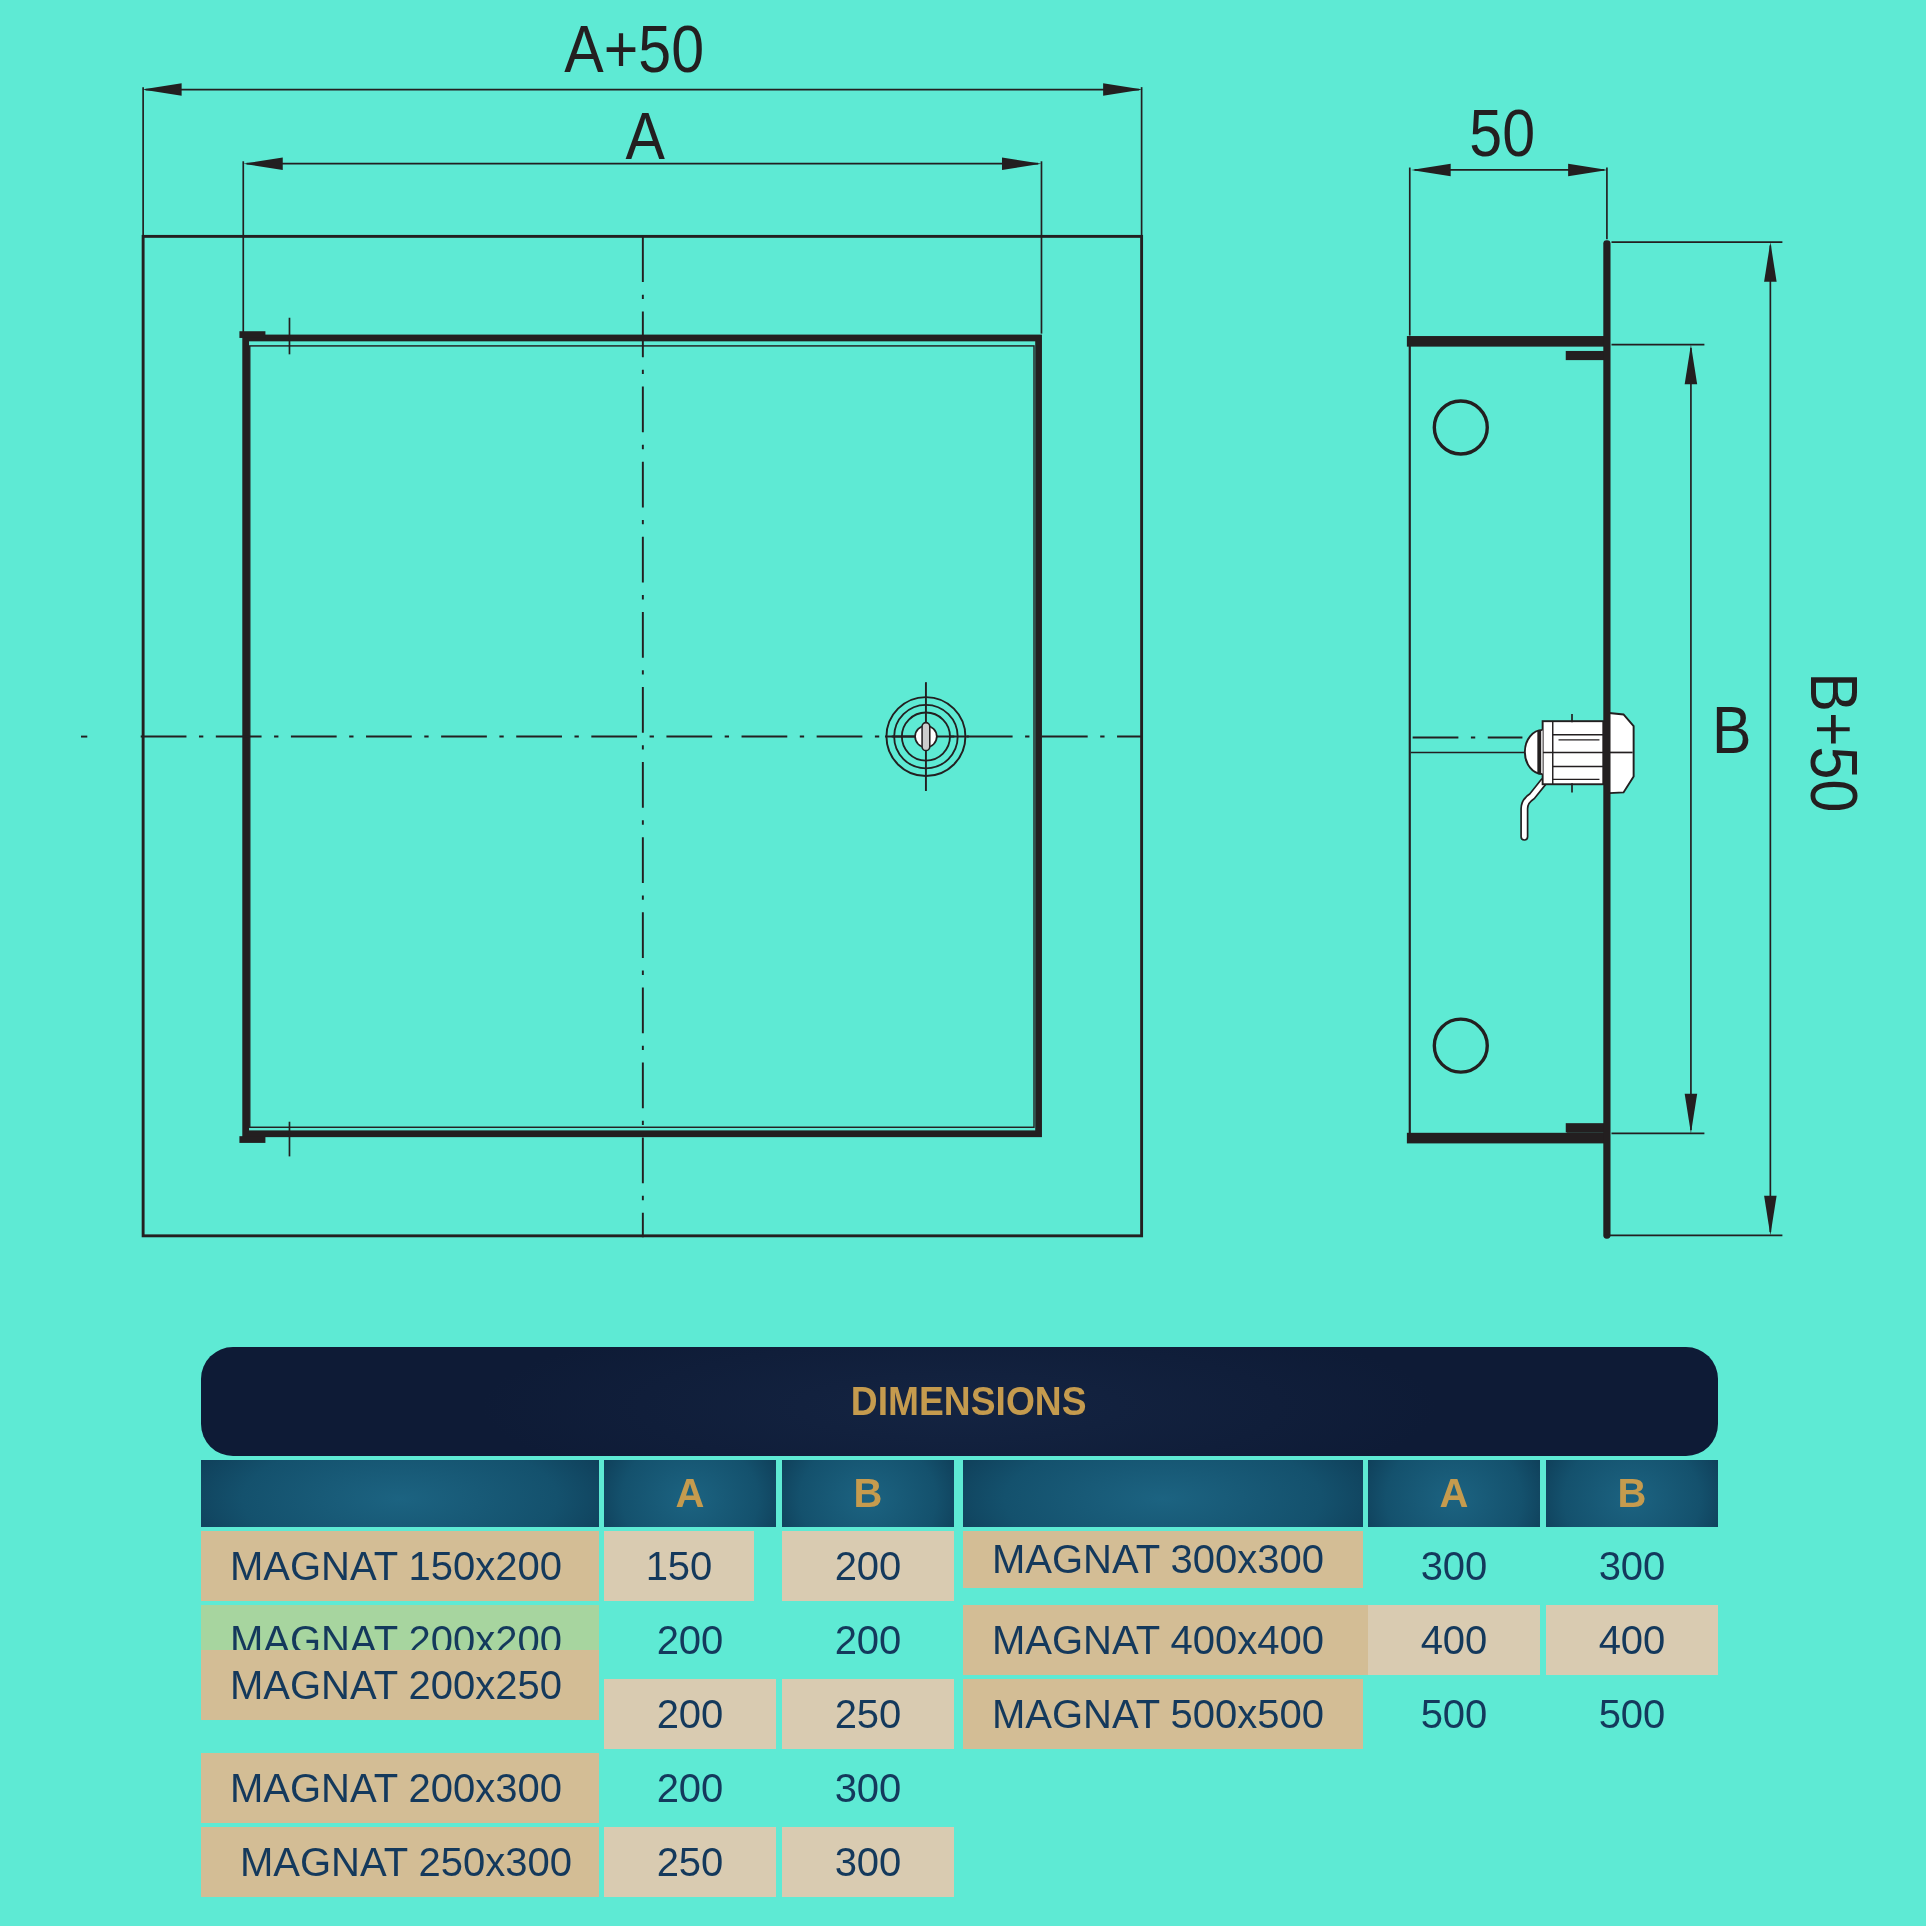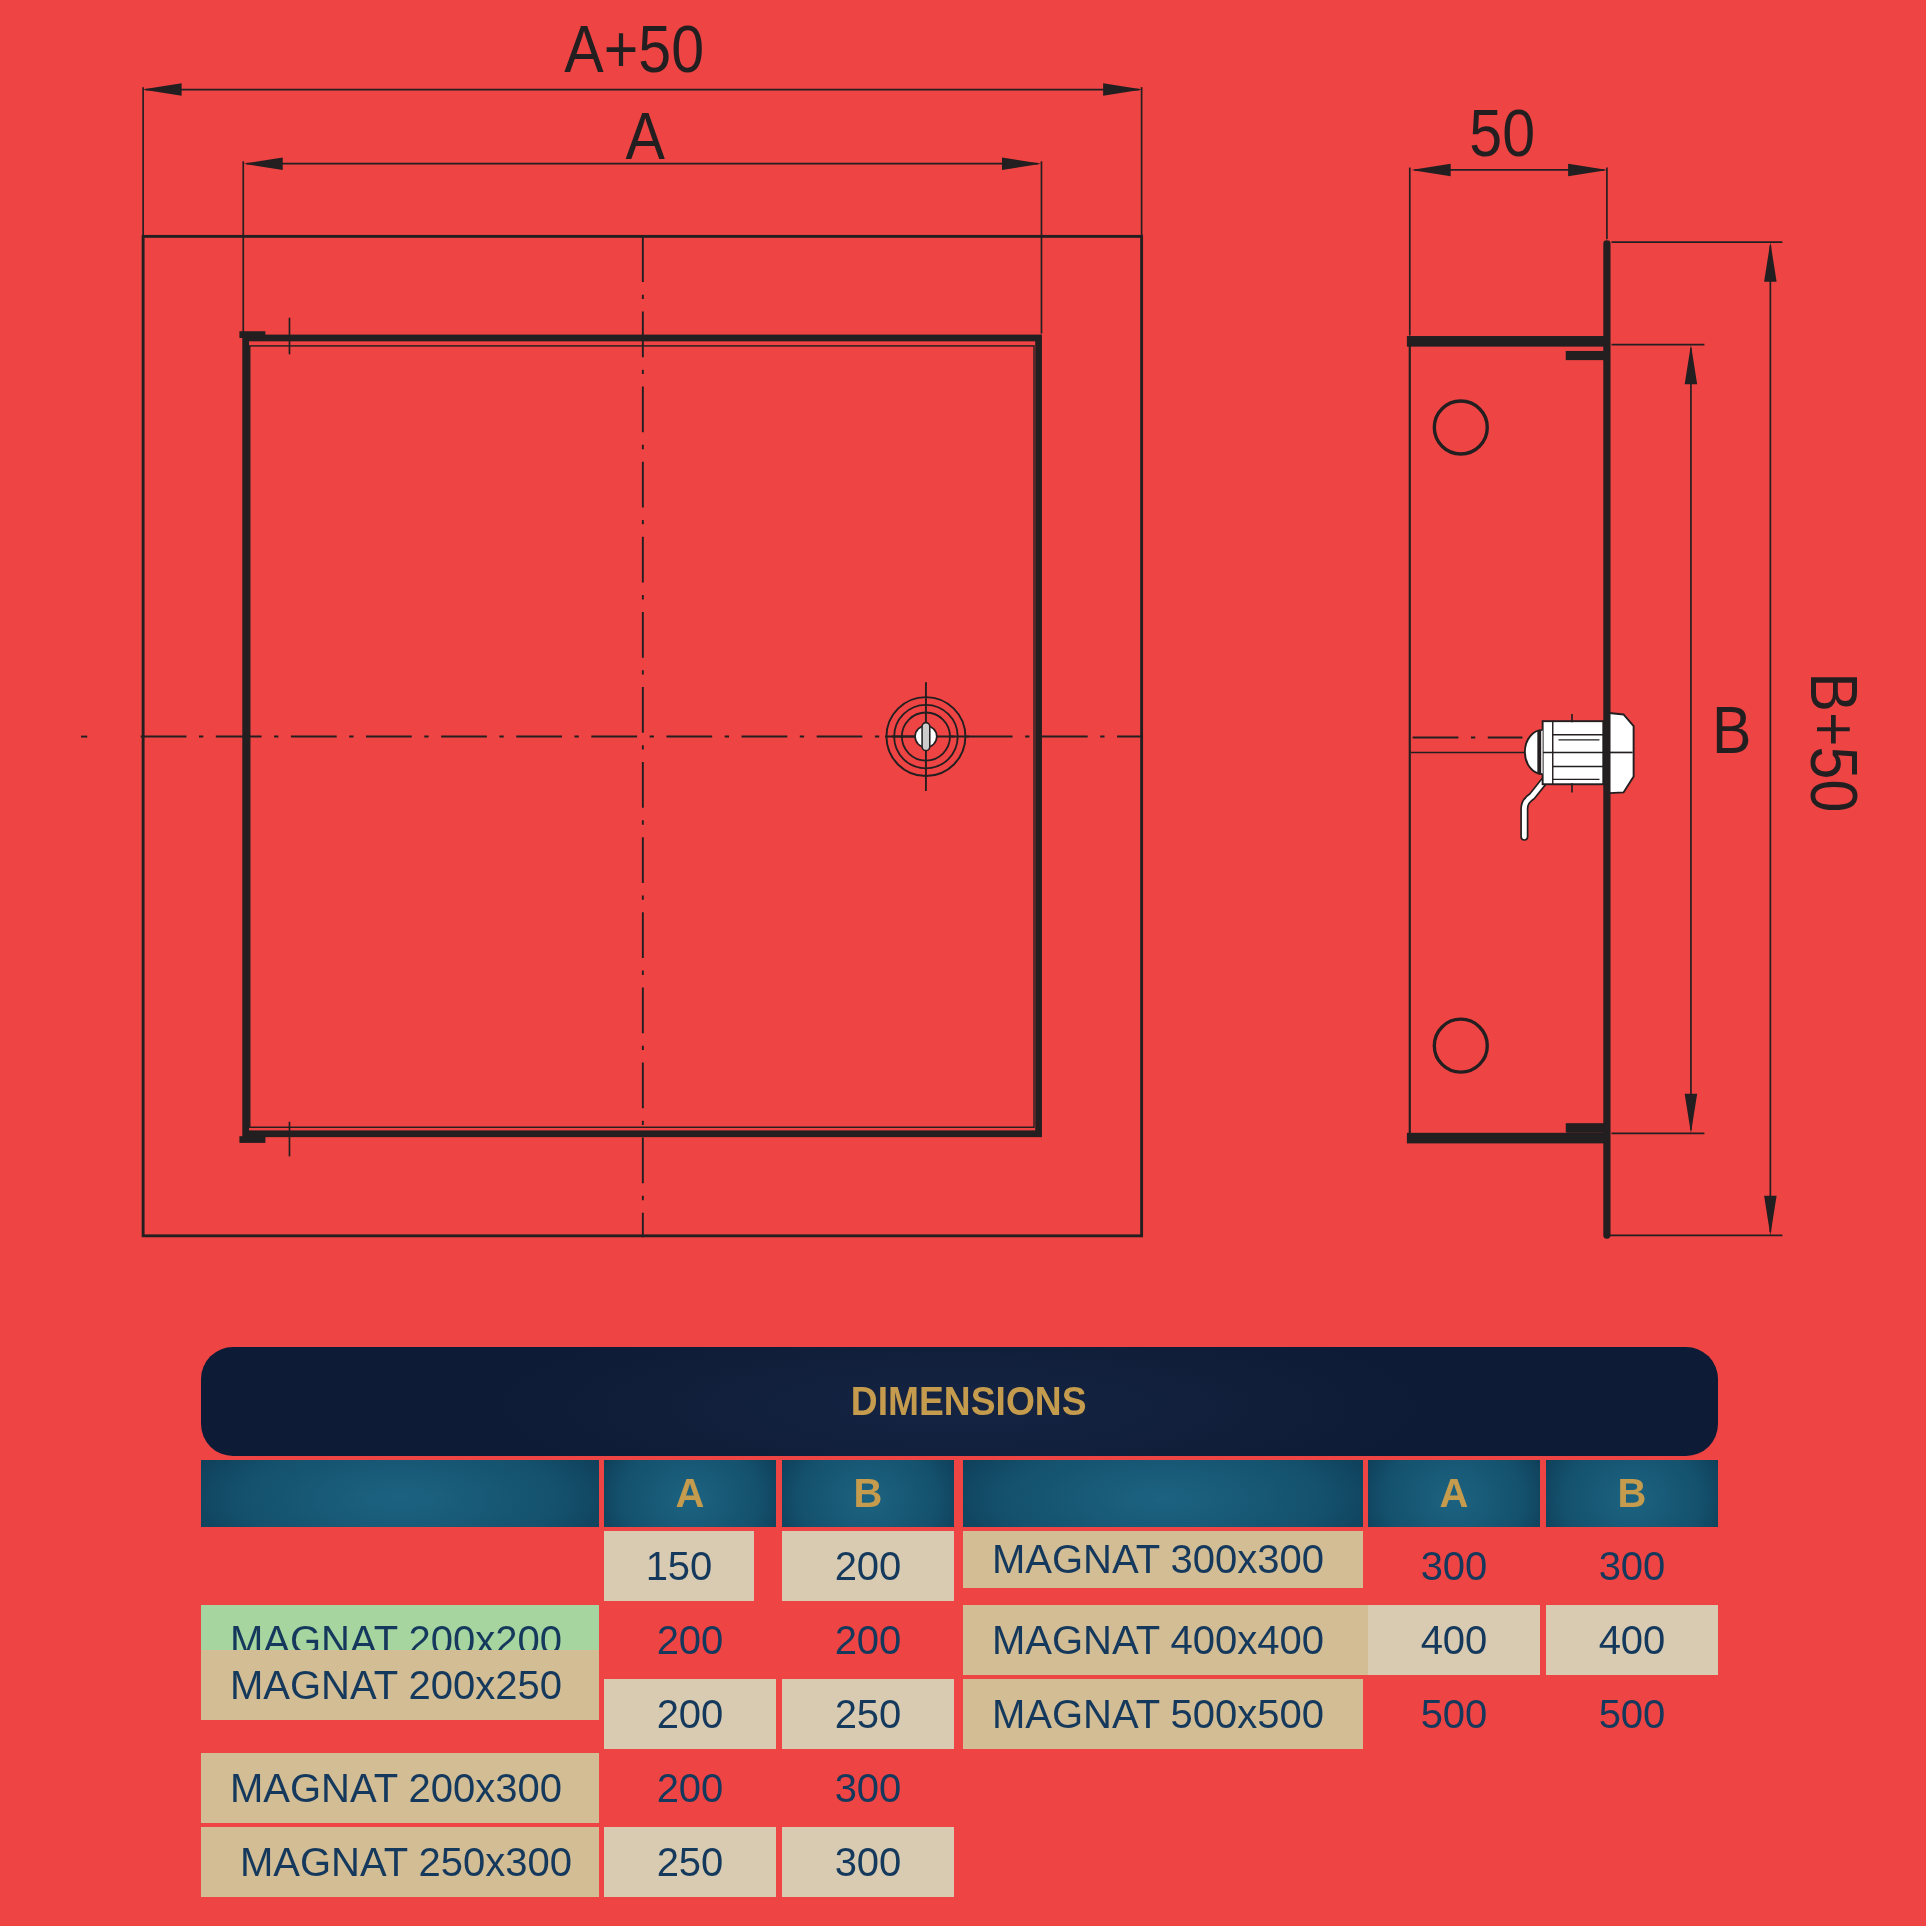--- a/index.html
+++ b/index.html
@@ -1,16 +1,16 @@
 <!DOCTYPE html>
 <html style="font-size:7.7px"><head>
 <meta charset="utf-8">
 <style>
   html,body{margin:0;padding:0;background:#ffffff;}
-  #page{position:relative;width:1926px;height:1926px;background:#ef4444;overflow:hidden;
+  #page{position:relative;width:1926px;height:1926px;background:#5eead4;overflow:hidden;
         font-family:"Liberation Sans", sans-serif;}
   .cell{position:absolute;box-sizing:border-box;display:flex;align-items:center;color:#14395c;font-size:40px;}
   .num{justify-content:center;}
   .name{padding-left:29px;}
   .tan1{background:#d3bd95;}
   .tan2{background:#d9cbb1;}
   .green{background:#a7d59f;text-align:center;}
   .hdr{background:radial-gradient(ellipse 72% 160% at 50% 58%, #1c6381 0%, #14516d 55%, #0b3049 100%);}
   .gold{color:#c59b4e;font-weight:bold;}
 </style>
@@ -152,20 +152,21 @@
 <div class="cell hdr num gold" style="left:604px;top:1460px;width:172px;height:67px;">A</div>
 
 <div class="cell hdr num gold" style="left:782px;top:1460px;width:172px;height:67px;">B</div>
 
 <div class="cell hdr" style="left:963px;top:1460px;width:400px;height:67px;"></div>
 
 <div class="cell hdr num gold" style="left:1368px;top:1460px;width:172px;height:67px;">A</div>
 
 <div class="cell hdr num gold" style="left:1546px;top:1460px;width:172px;height:67px;">B</div>
 
+<div class="cell name tan1" style="left:201px;top:1531px;width:398px;height:70px;">MAGNAT 150x200</div>
 <div class="cell num tan2" style="left:604px;top:1531px;width:150px;height:70px;">150</div>
 <div class="cell num tan2" style="left:782px;top:1531px;width:172px;height:70px;">200</div>
 
 <div class="cell name tan1" style="left:963px;top:1531px;width:400px;height:57px;">MAGNAT 300x300</div>
 <div class="cell num" style="left:1368px;top:1531px;width:172px;height:70px;">300</div>
 <div class="cell num" style="left:1546px;top:1531px;width:172px;height:70px;">300</div>
 
 <div class="cell name green" style="left:201px;top:1605px;width:398px;height:70px;">MAGNAT 200x200</div>
 <div class="cell num" style="left:604px;top:1605px;width:172px;height:70px;">200</div>
 <div class="cell num" style="left:782px;top:1605px;width:172px;height:70px;">200</div>

